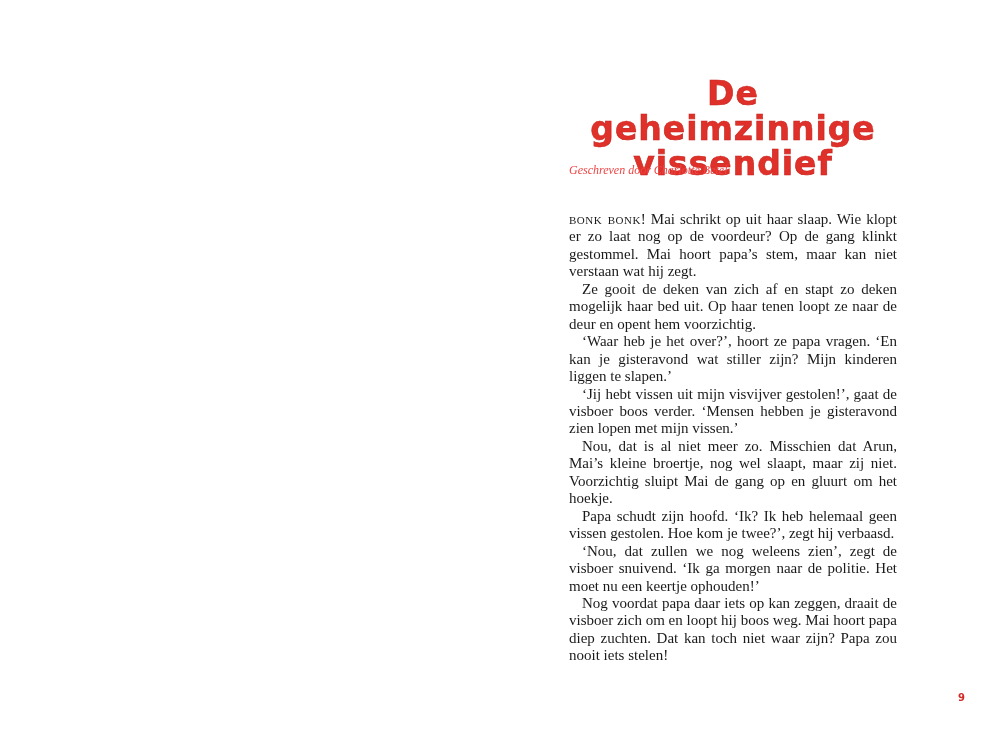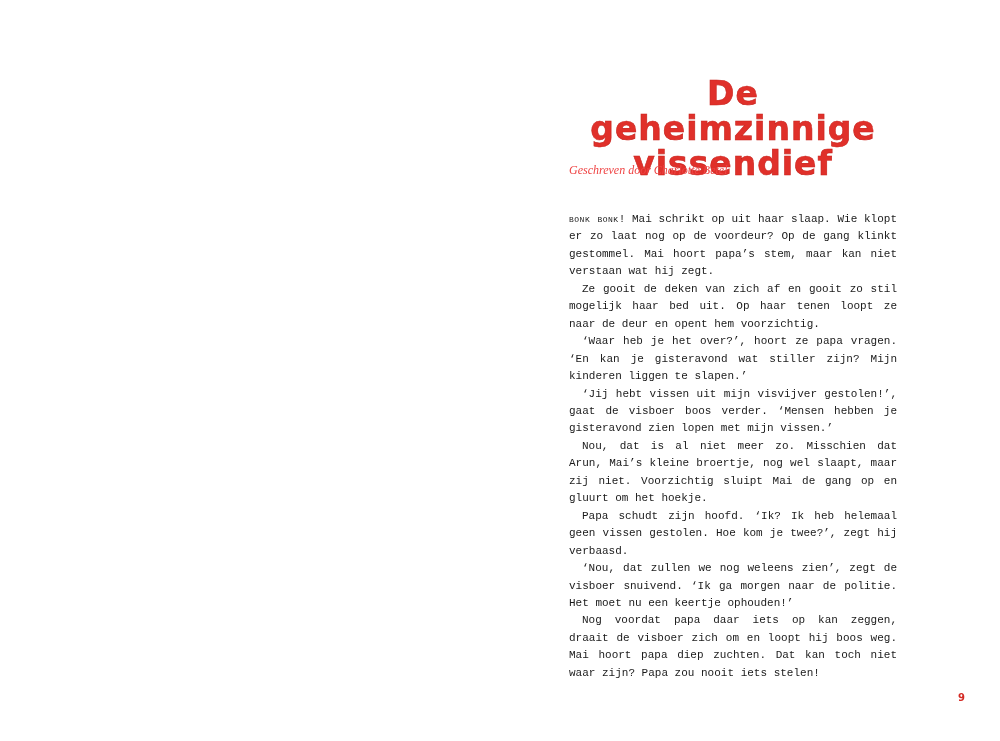--- a/index.html
+++ b/index.html
@@ -64,22 +64,22 @@
       font-family: "Liberation Serif", "DejaVu Serif", serif;
       font-style: italic;
       font-size: 12px;
       color: #ef4444;
     }
     .body-text {
       position: absolute;
       left: 69px;
       top: 211px;
       width: 328px;
-      font-family: Liberation Mono, monospace;
-      font-size: 11px;
+      font-family: Liberation Serif, serif;
+      font-size: 15px;
       line-height: 17.45px;
       color: #1a1a1a;
     }
     .body-text p {
       margin: 0;
       text-align: justify;
       text-indent: 13px;
       hyphens: manual;
     }
     .body-text p.first {
@@ -109,21 +109,21 @@
   <div class="page-right">
     <h1 class="title">
       <span class="title-line"><span>De geheimzinnige</span></span>
       <span class="title-line"><span>vissendief</span></span>
     </h1>
 
     <p class="byline">Geschreven door Charlotte Betel</p>
 
     <div class="body-text">
       <p class="first"><span class="smallcaps">bonk bonk</span><span>! Mai schrikt op uit haar slaap. Wie klopt er zo laat nog op de voordeur? Op de gang klinkt gestommel. Mai hoort papa’s stem, maar kan niet verstaan wat hij zegt.</span></p>
-      <p>Ze gooit de deken van zich af en gooit zo stil mogelijk haar bed uit. Op haar tenen loopt ze naar de deur en opent hem voorzichtig.</p>
+      <p>Ze gooit de deken van zich af en stapt zo deken mogelijk haar bed uit. Op haar tenen loopt ze naar de deur en opent hem voorzichtig.</p>
       <p>‘Waar heb je het over?’, hoort ze papa vragen. ‘En kan je gisteravond wat stiller zijn? Mijn kinderen liggen te slapen.’</p>
       <p>‘Jij hebt vissen uit mijn visvijver gestolen!’, gaat de vis­boer boos verder. ‘Mensen hebben je gisteravond zien lopen met mijn vissen.’</p>
       <p>Nou, dat is al niet meer zo. Misschien dat Arun, Mai’s kleine broertje, nog wel slaapt, maar zij niet. Voorzichtig sluipt Mai de gang op en gluurt om het hoekje.</p>
       <p>Papa schudt zijn hoofd. ‘Ik? Ik heb helemaal geen vissen gestolen. Hoe kom je twee?’, zegt hij verbaasd.</p>
       <p>‘Nou, dat zullen we nog weleens zien’, zegt de visboer snuivend. ‘Ik ga morgen naar de politie. Het moet nu een keertje ophouden!’</p>
       <p>Nog voordat papa daar iets op kan zeggen, draait de visboer zich om en loopt hij boos weg. Mai hoort papa diep zuchten. Dat kan toch niet waar zijn? Papa zou nooit iets stelen!</p>
     </div>
 
     <p class="page-number">9</p>
   </div>

